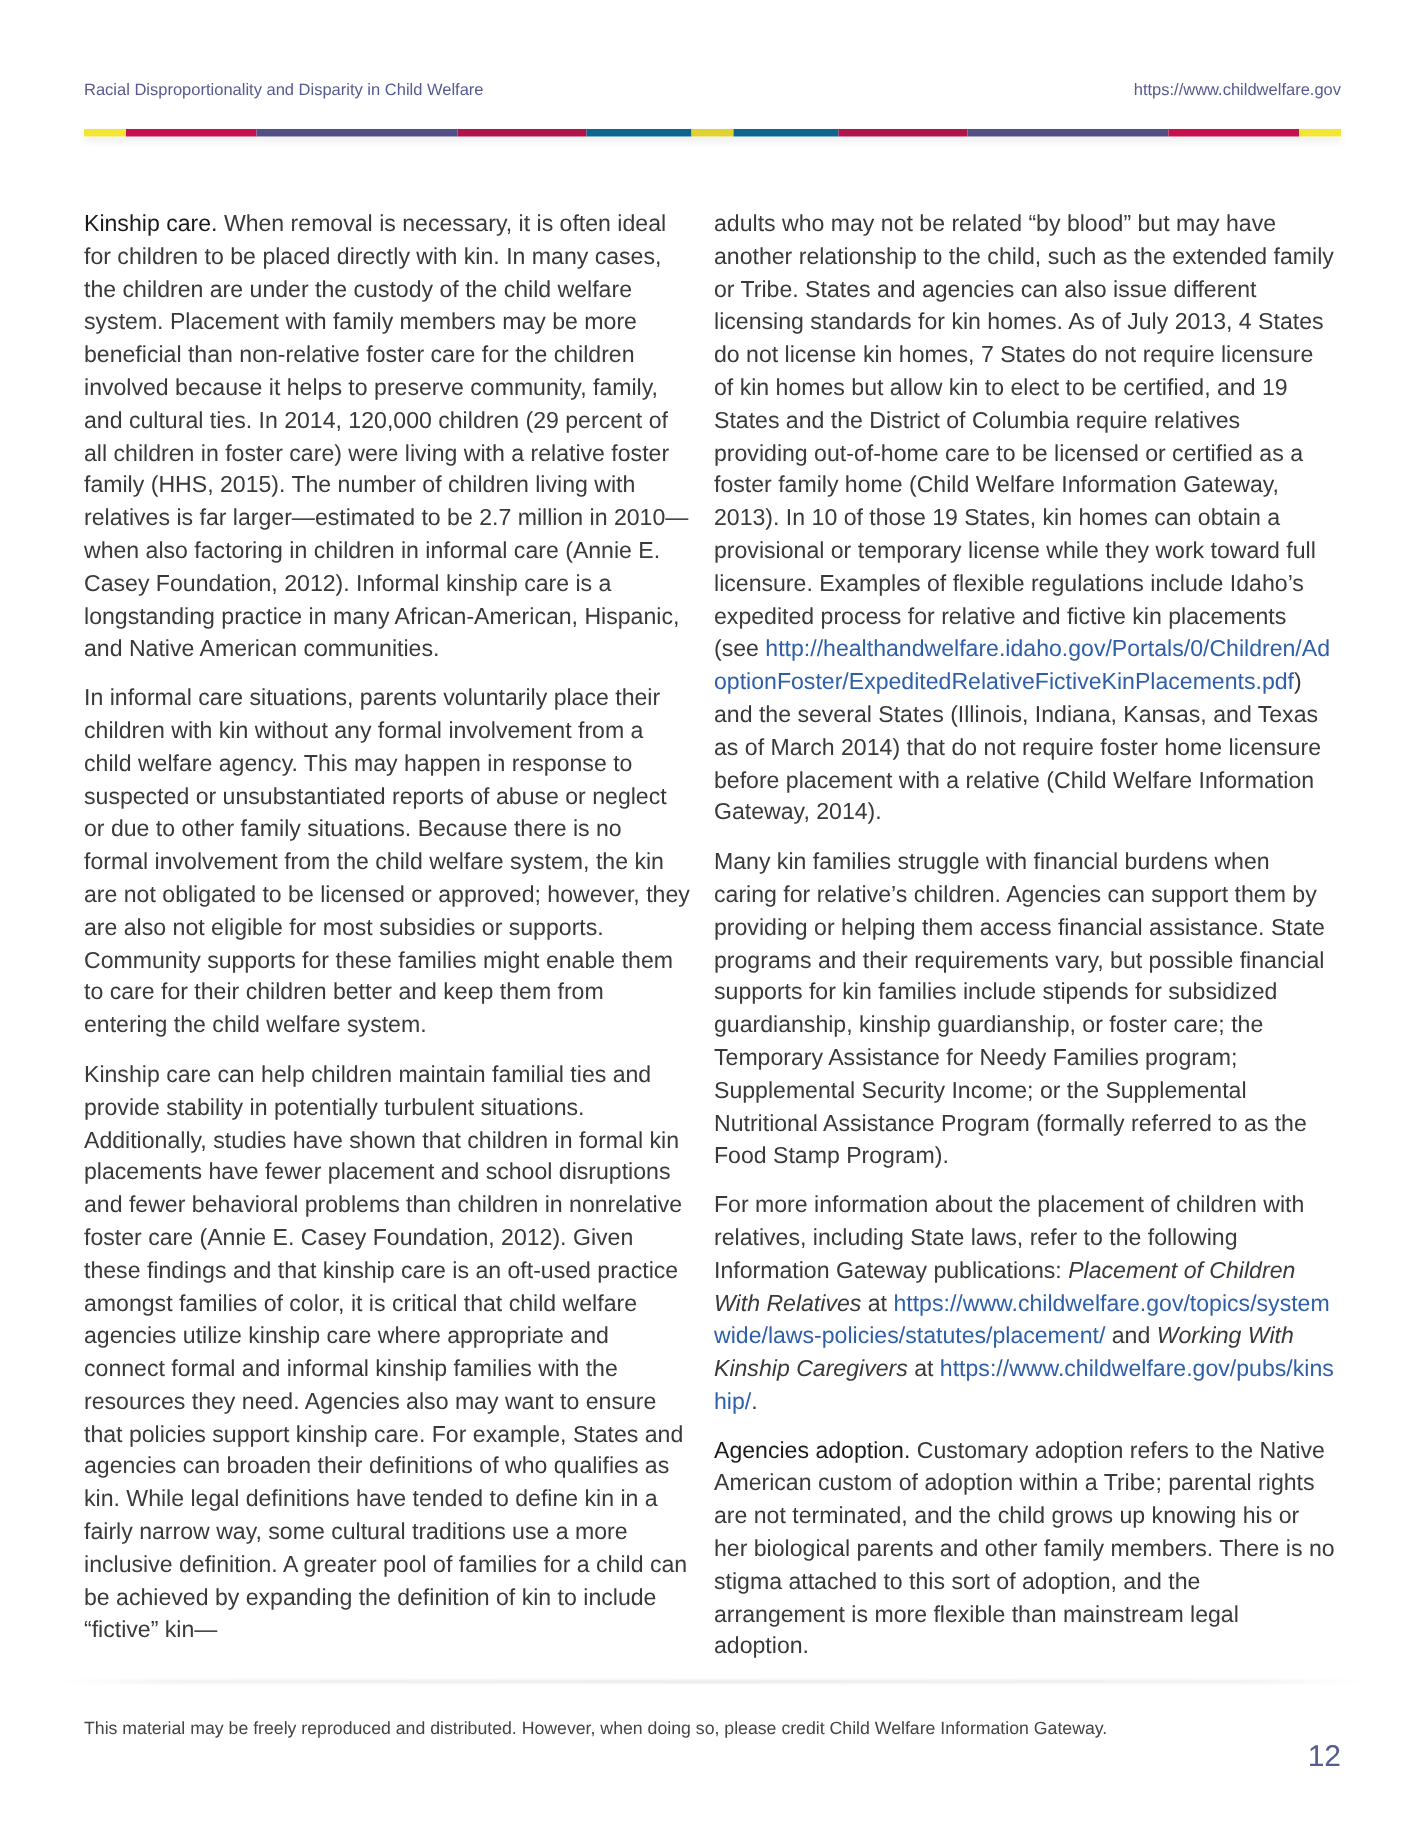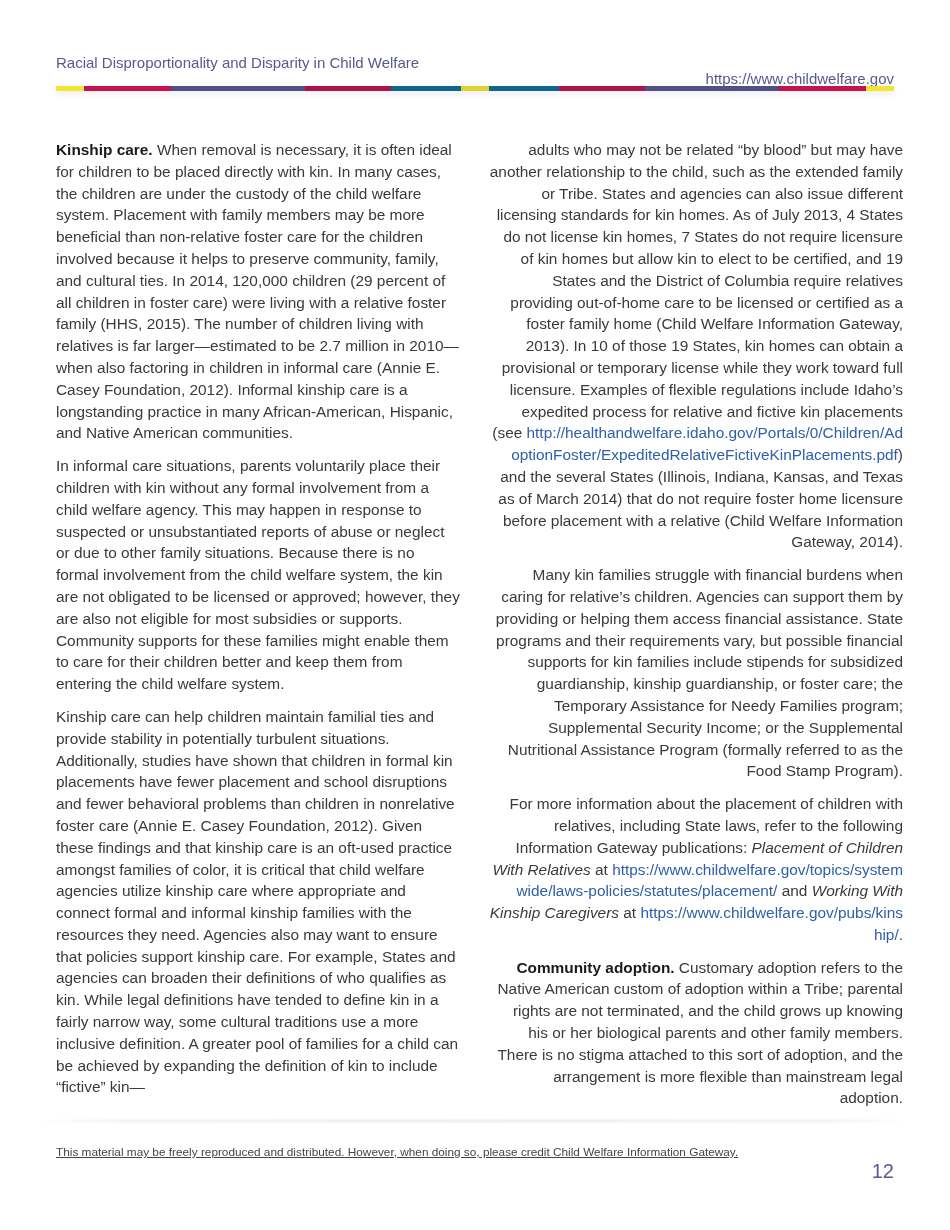--- a/index.html
+++ b/index.html
@@ -1,35 +1,35 @@
 <!DOCTYPE html>
 <html><head>
 <meta charset="utf-8">
 <style>
   html, body { margin: 0; padding: 0; background: #ffffff; }
   body { width: 950px; height: 1230px; position: relative; overflow: hidden;
          font-family: "Liberation Sans", "DejaVu Sans", sans-serif; color: #333333; }
   .header { position: absolute; left: 56px; right: 56px; top: 54px; height: 20px;
-            font-size: 15px; color: #575a8e; }
+            font-size: 11px; color: #575a8e; }
   .header .title { position: absolute; left: 0; top: 0; }
-  .header .url { position: absolute; right: 0; top: 16px; }
+  .header .url { position: absolute; right: 0; top: 0; }
   .colorbar { position: absolute; left: 56px; top: 86px; width: 838px; height: 5px; display: flex;
               box-shadow: 0 3px 6px rgba(0,0,0,0.08); }
   .colorbar span { display: block; height: 5px; }
   .col { position: absolute; top: 139px; font-size: 15.4px; line-height: 21.8px; color: #3a3a3a; }
   .col.left { left: 56px; width: 405px; }
-  .col.right { left: 489px; width: 414px; text-align: right; }
+  .col.right { left: 476px; width: 414px; }
   .col p { margin: 0 0 11px 0; }
-  .col b { color: #1a1a1a; font-weight: bold; }
+  .col b { color: #1a1a1a; font-weight: normal; }
   .col a { color: #2e5fa8; text-decoration: none; }
   .col i { font-style: italic; }
   .divider { position: absolute; left: 40px; right: 40px; top: 1120px; height: 2px;
              background: linear-gradient(to right, rgba(0,0,0,0) 0%, rgba(0,0,0,0.08) 10%, rgba(0,0,0,0.10) 50%, rgba(0,0,0,0.08) 90%, rgba(0,0,0,0) 100%);
              filter: blur(1px); }
-  .footer { position: absolute; left: 56px; top: 1144px; font-size: 11.8px; line-height: 16px; color: #444; text-decoration: underline; }
+  .footer { position: absolute; left: 56px; top: 1144px; font-size: 11.8px; line-height: 16px; color: #444; }
   .footer a { color: #2e5fa8; text-decoration: none; }
   .pagenum { position: absolute; right: 56px; top: 1160px; font-size: 20px; color: #575a8e; }
 </style>
 </head>
 <body>
 
 <div class="header">
   <span class="title">Racial Disproportionality and Disparity in Child Welfare</span>
   <a class="url">https://www.childwelfare.gov</a>
 </div>
@@ -51,21 +51,21 @@
 <div class="col left">
   <p><b>Kinship care.</b><span> When removal is necessary, it is often ideal for children to be placed directly with kin. In many cases, the children are under the custody of the child welfare system. Placement with family members may be more beneficial than non-relative foster care for the children involved because it helps to preserve community, family, and cultural ties. In 2014, 120,000 children (29 percent of all children in foster care) were living with a relative foster family (HHS, 2015). The number of children living with relatives is far larger—estimated to be 2.7 million in 2010—when also factoring in children in informal care (Annie E. Casey Foundation, 2012). Informal kinship care is a longstanding practice in many African-American, Hispanic, and Native American communities.</span></p>
   <p>In informal care situations, parents voluntarily place their children with kin without any formal involvement from a child welfare agency. This may happen in response to suspected or unsubstantiated reports of abuse or neglect or due to other family situations. Because there is no formal involvement from the child welfare system, the kin are not obligated to be licensed or approved; however, they are also not eligible for most subsidies or supports. Community supports for these families might enable them to care for their children better and keep them from entering the child welfare system.</p>
   <p>Kinship care can help children maintain familial ties and provide stability in potentially turbulent situations. Additionally, studies have shown that children in formal kin placements have fewer placement and school disruptions and fewer behavioral problems than children in nonrelative foster care (Annie E. Casey Foundation, 2012). Given these findings and that kinship care is an oft-used practice amongst families of color, it is critical that child welfare agencies utilize kinship care where appropriate and connect formal and informal kinship families with the resources they need. Agencies also may want to ensure that policies support kinship care. For example, States and agencies can broaden their definitions of who qualifies as kin. While legal definitions have tended to define kin in a fairly narrow way, some cultural traditions use a more inclusive definition. A greater pool of families for a child can be achieved by expanding the definition of kin to include “fictive” kin—</p>
 </div>
 
 <div class="col right">
   <p><span>adults who may not be related “by blood” but may have another relationship to the child, such as the extended family or Tribe. States and agencies can also issue different licensing standards for kin homes. As of July 2013, 4 States do not license kin homes, 7 States do not require licensure of kin homes but allow kin to elect to be certified, and 19 States and the District of Columbia require relatives providing out-of-home care to be licensed or certified as a foster family home (Child Welfare Information Gateway, 2013). In 10 of those 19 States, kin homes can obtain a provisional or temporary license while they work toward full licensure. Examples of flexible regulations include Idaho’s expedited process for relative and fictive kin placements (see </span><a style="word-break: break-all;">http://healthandwelfare.idaho.gov/Portals/0/Children/AdoptionFoster/ExpeditedRelativeFictiveKinPlacements.pdf</a><span>) and the several States (Illinois, Indiana, Kansas, and Texas as of March 2014) that do not require foster home licensure before placement with a relative (Child Welfare Information Gateway, 2014).</span></p>
   <p>Many kin families struggle with financial burdens when caring for relative’s children. Agencies can support them by providing or helping them access financial assistance. State programs and their requirements vary, but possible financial supports for kin families include stipends for subsidized guardianship, kinship guardianship, or foster care; the Temporary Assistance for Needy Families program; Supplemental Security Income; or the Supplemental Nutritional Assistance Program (formally referred to as the Food Stamp Program).</p>
   <p><span>For more information about the placement of children with relatives, including State laws, refer to the following Information Gateway publications: </span><i>Placement of Children With Relatives</i><span> at </span><a style="word-break: break-all;">https://www.childwelfare.gov/topics/systemwide/laws-policies/statutes/placement/</a><span> and </span><i>Working With Kinship Caregivers</i><span> at </span><a style="word-break: break-all;">https://www.childwelfare.gov/pubs/kinship/</a><span>.</span></p>
-  <p><b>Community adoption.</b><span> Customary adoption refers to the Native American custom of adoption within a Tribe; parental rights are not terminated, and the child grows up knowing his or her biological parents and other family members. There is no stigma attached to this sort of adoption, and the arrangement is more flexible than mainstream legal adoption.</span></p>
+  <p><b>Agencies adoption.</b><span> Customary adoption refers to the Native American custom of adoption within a Tribe; parental rights are not terminated, and the child grows up knowing his or her biological parents and other family members. There is no stigma attached to this sort of adoption, and the arrangement is more flexible than mainstream legal adoption.</span></p>
 </div>
 
 <div class="divider"></div>
 
 <div class="footer">
   <div>This material may be freely reproduced and distributed. However, when doing so, please credit Child Welfare Information Gateway.</div>
 </div>
 <div class="pagenum">12</div>
 
 </body></html>

